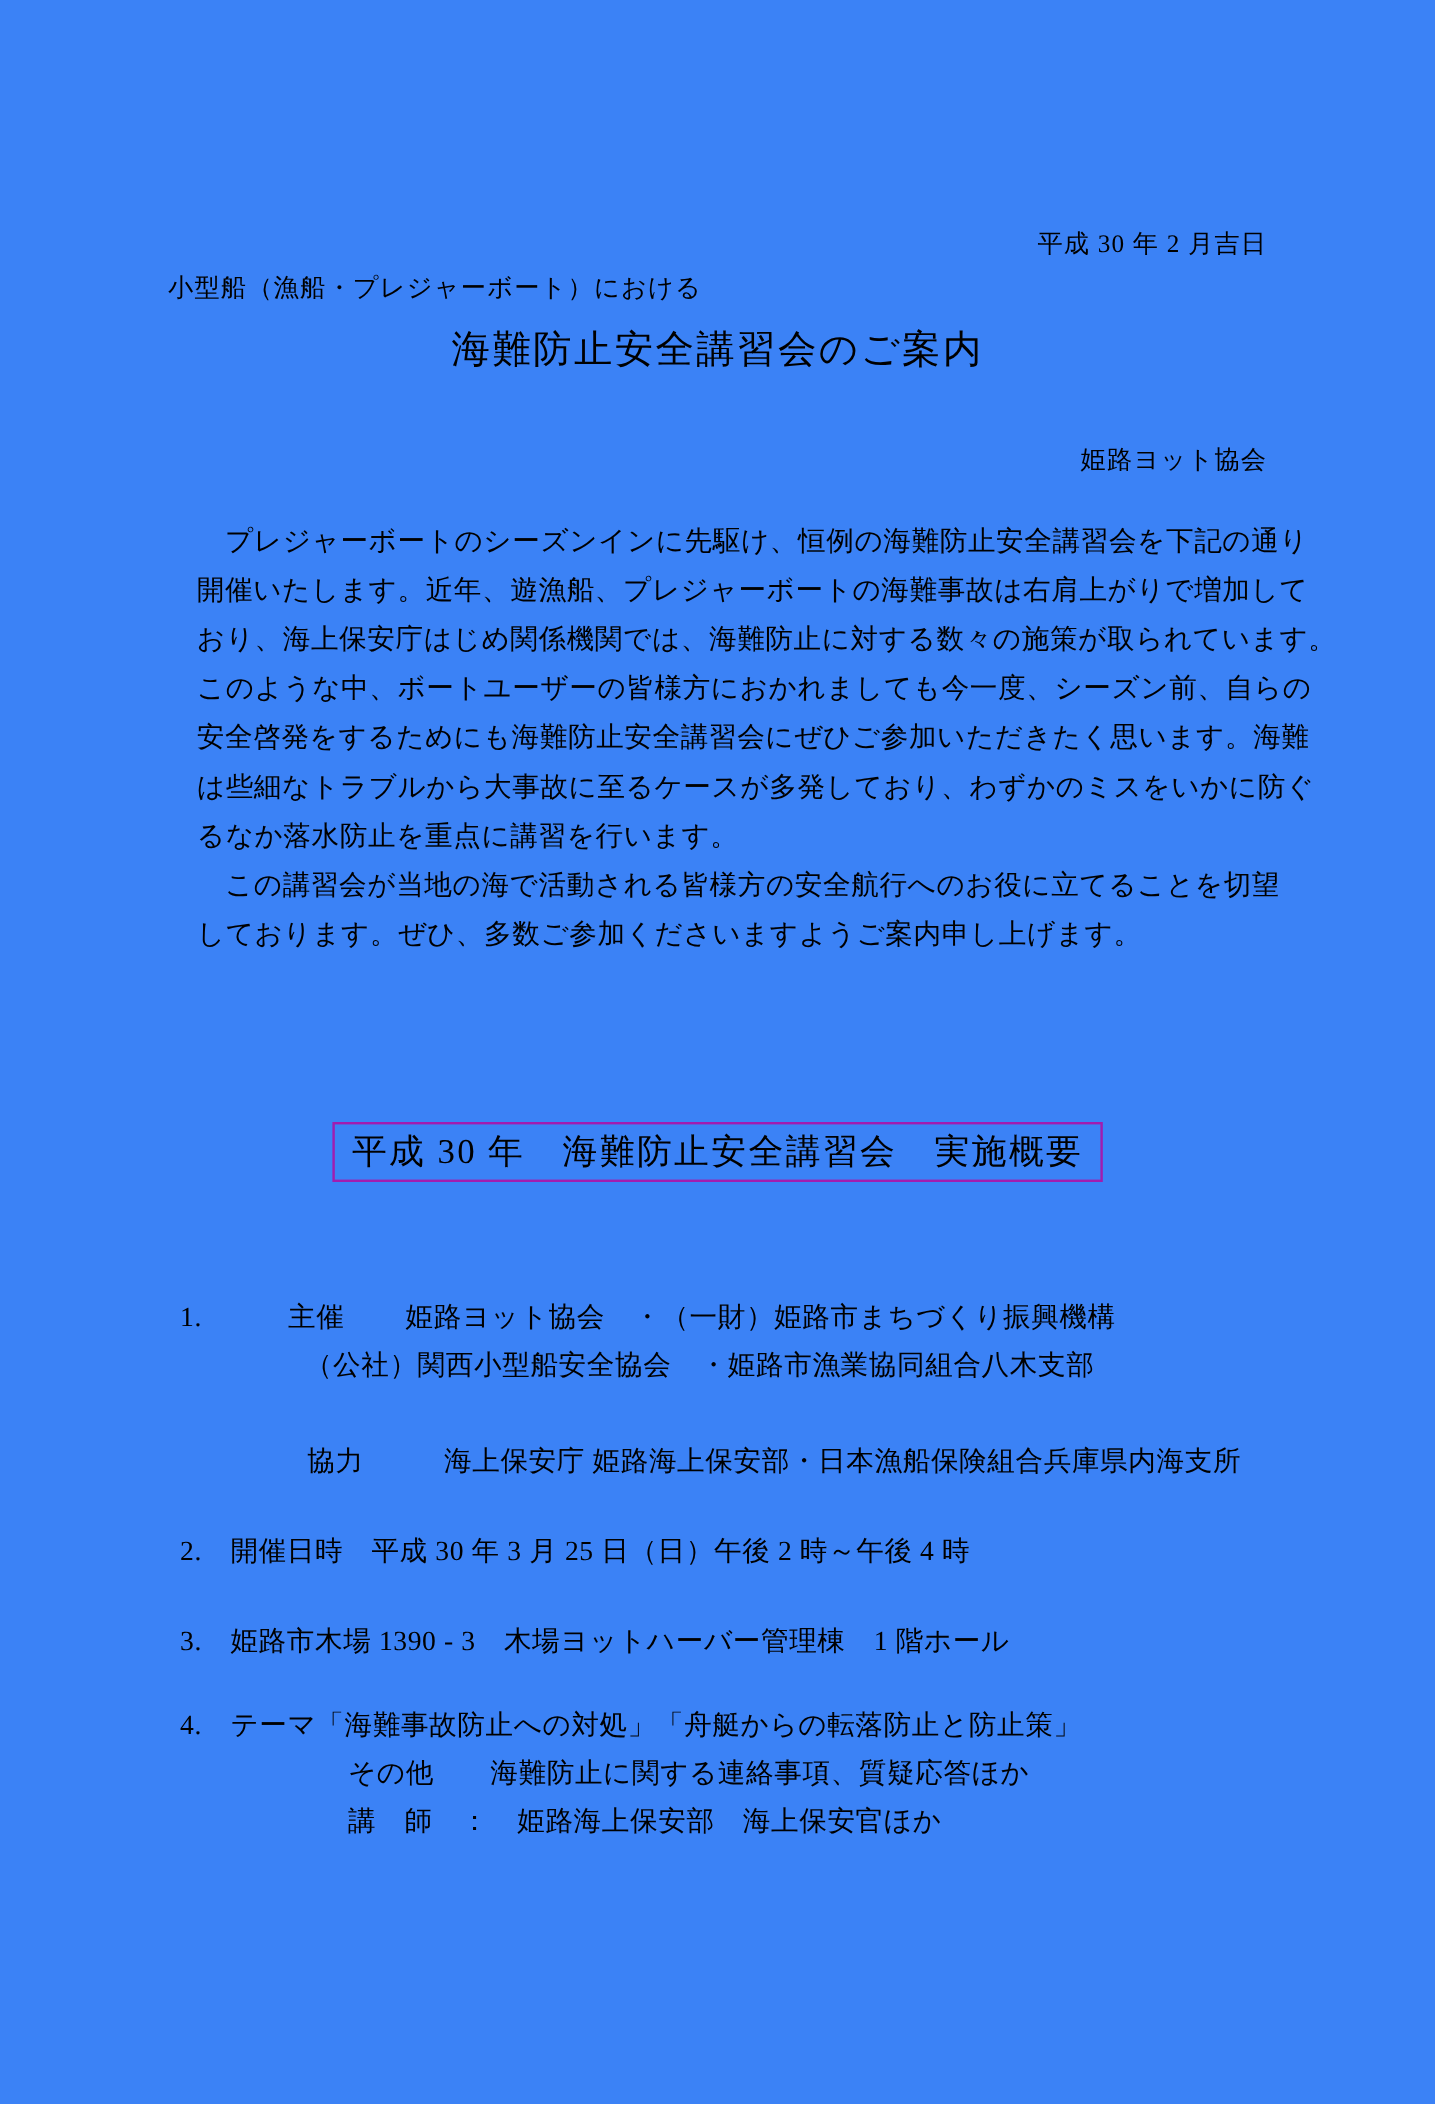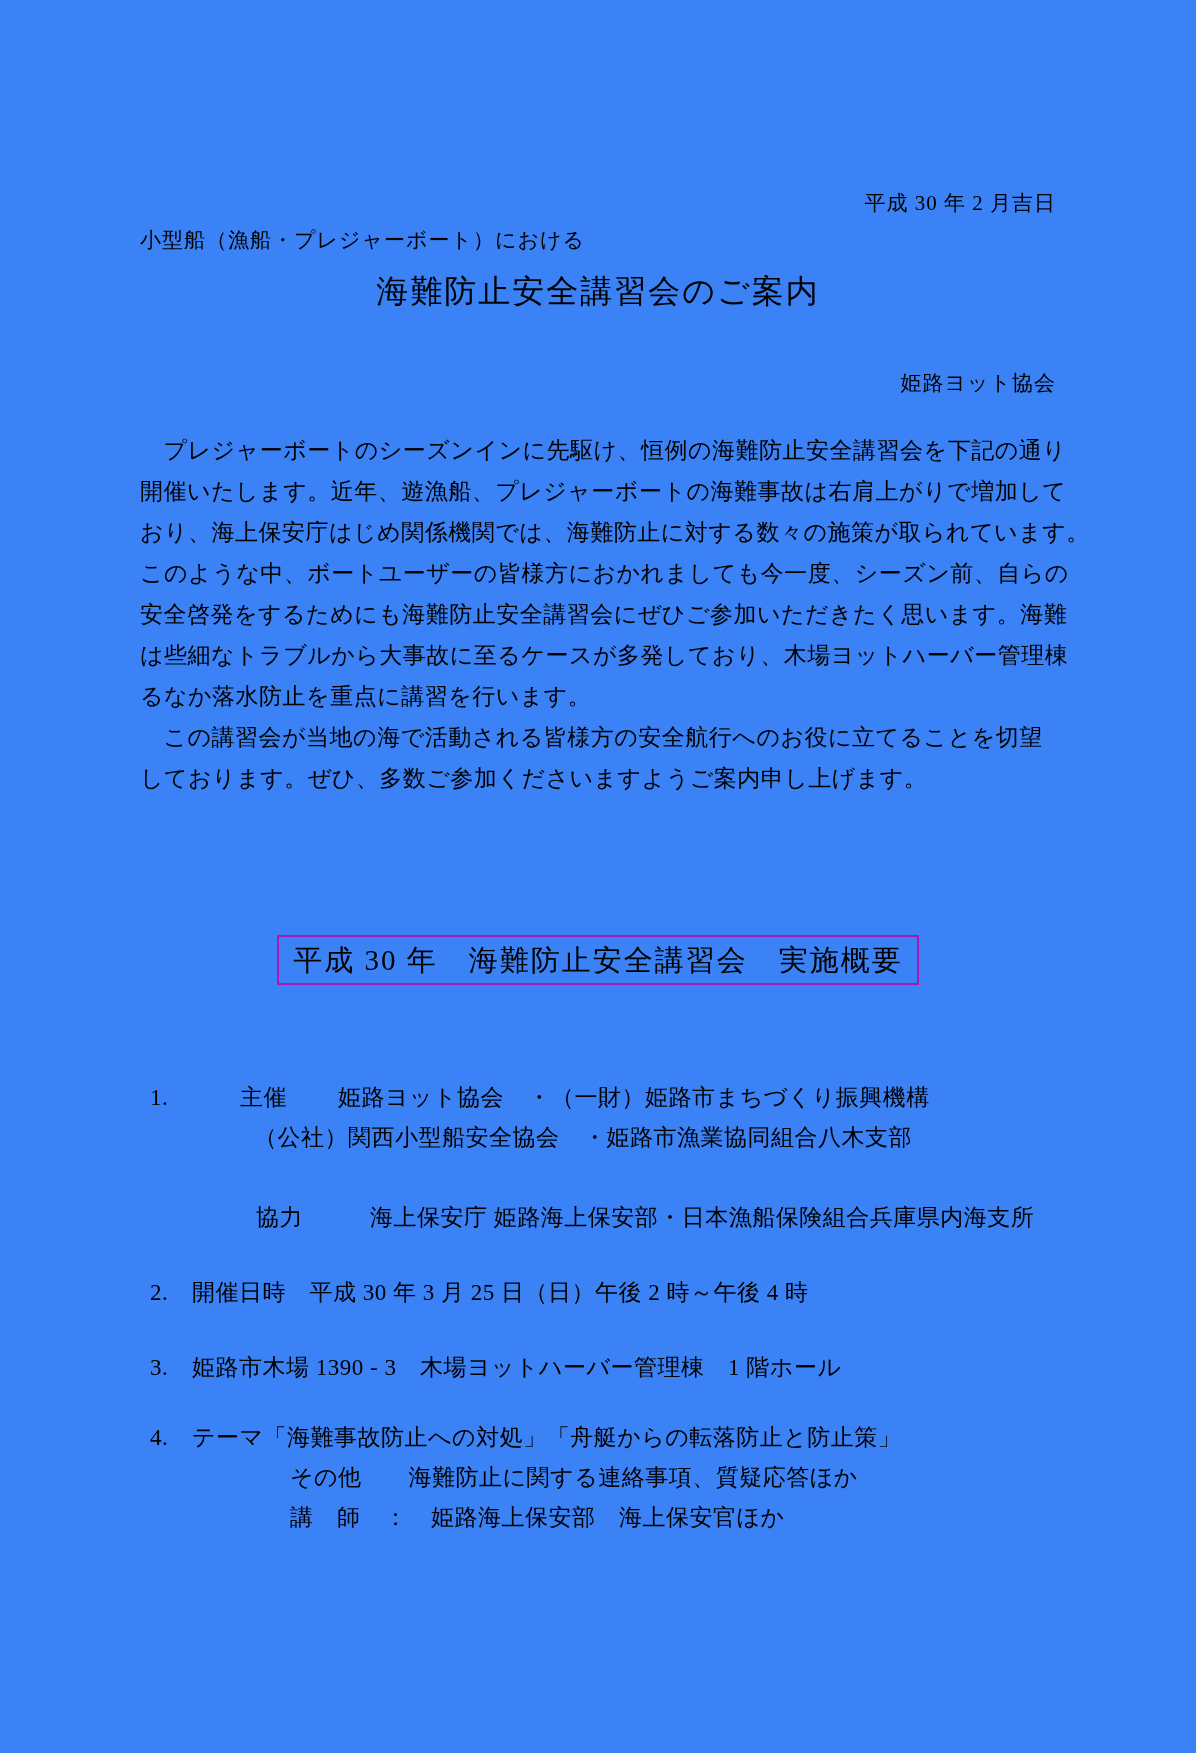--- a/index.html
+++ b/index.html
@@ -43,20 +43,21 @@
   .issuer-line {
     margin-top: 56px;
     text-align: right;
     font-size: 21px;
     line-height: 26px;
     letter-spacing: 1px;
   }
   .intro {
     margin-top: 34px;
     font-size: 23px;
+    margin-left: 24px;
   }
   .body-line {
     line-height: 41px;
     white-space: nowrap;
     letter-spacing: 0.5px;
   }
   .overview-heading-wrap {
     margin-top: 136px;
     text-align: center;
   }
@@ -116,21 +117,21 @@
   <h1 class="doc-title">海難防止安全講習会のご案内</h1>
 
   <div class="issuer-line">姫路ヨット協会</div>
 
   <div class="intro">
     <div class="body-line">　プレジャーボートのシーズンインに先駆け、恒例の海難防止安全講習会を下記の通り</div>
     <div class="body-line">開催いたします。近年、遊漁船、プレジャーボートの海難事故は右肩上がりで増加して</div>
     <div class="body-line">おり、海上保安庁はじめ関係機関では、海難防止に対する数々の施策が取られています。</div>
     <div class="body-line">このような中、ボートユーザーの皆様方におかれましても今一度、シーズン前、自らの</div>
     <div class="body-line">安全啓発をするためにも海難防止安全講習会にぜひご参加いただきたく思います。海難</div>
-    <div class="body-line">は些細なトラブルから大事故に至るケースが多発しており、木場ヨットハーバー管理棟</div>
+    <div class="body-line">は些細なトラブルから大事故に至るケースが多発しており、わずかのミスをいかに防ぐ</div>
     <div class="body-line">るなか落水防止を重点に講習を行います。</div>
     <div class="body-line">　この講習会が当地の海で活動される皆様方の安全航行へのお役に立てることを切望</div>
     <div class="body-line">しております。ぜひ、多数ご参加くださいますようご案内申し上げます。</div>
   </div>
 
   <div class="overview-heading-wrap">
     <span class="overview-heading">平成 30 年　海難防止安全講習会　実施概要</span>
   </div>
 
   <div class="overview-list">

